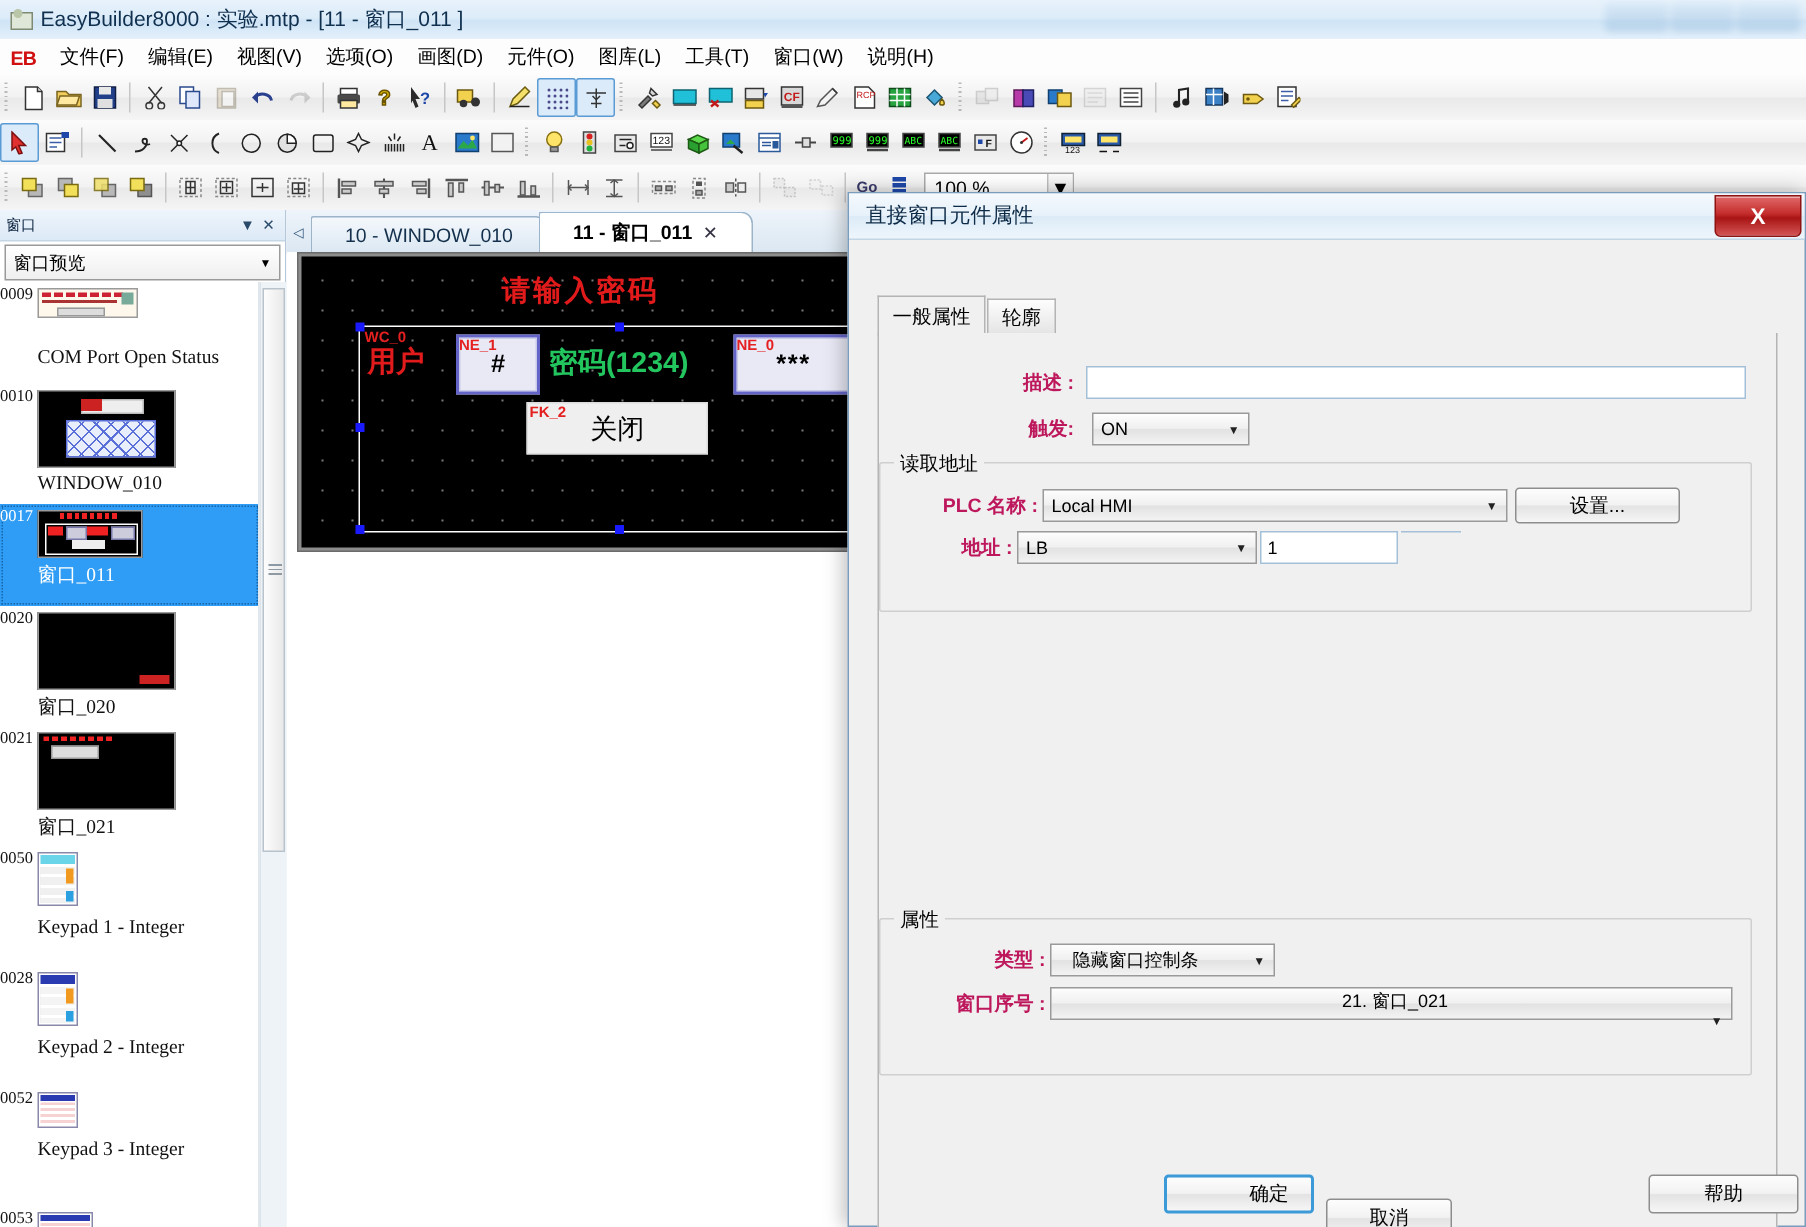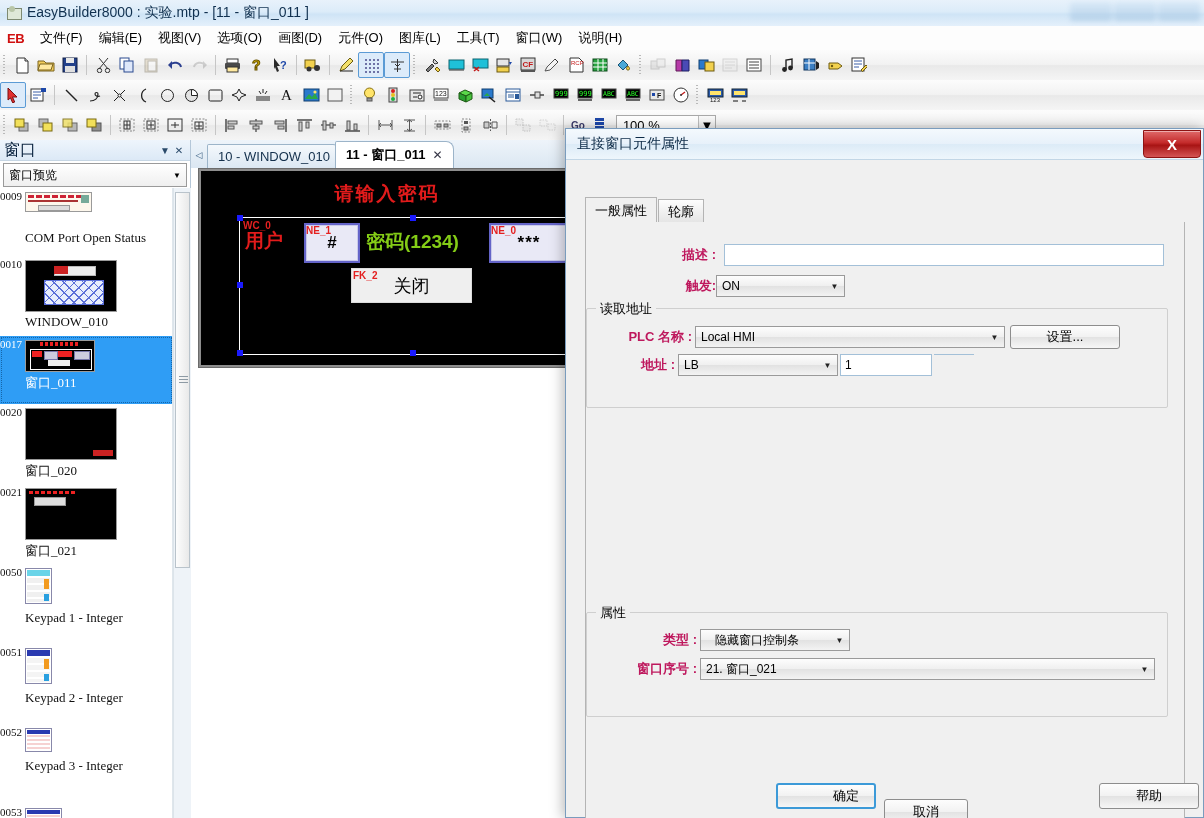--- a/index.html
+++ b/index.html
@@ -87,21 +87,21 @@
   
   .leftpanel{
     position:absolute;left:0;top:140px;width:190px;height:678px;
     background:#fff;border-right:1px solid #b5c7d8;
   }
   .lp-head{
     height:20px;background:linear-gradient(to bottom,#eef5fc,#dce9f6);
     display:flex;align-items:center;padding:0 4px;
     border-bottom:1px solid #c6d6e4;
   }
-  .lp-head .t{font-size:16px;color:#0b2440;flex:1;}
+  .lp-head .t{font-size:10px;color:#0b2440;flex:1;}
   .lp-head .ic{width:14px;text-align:center;font-size:10px;color:#2a4a6a;cursor:pointer;}
   .lp-combo{
     height:22px;margin:2px 3px;background:linear-gradient(to bottom,#ffffff,#efefef);
     border:1px solid #9a9a9a;display:flex;align-items:center;padding:0 0 0 5px;
     font-size:12px;color:#000;
   }
   .lp-combo .ar{margin-left:auto;width:18px;text-align:center;font-size:8px;}
   .lp-list{
     position:absolute;left:0;top:48px;width:173px;height:630px;overflow:hidden;background:#fff;
   }
@@ -138,21 +138,21 @@
   .editor{
     position:absolute;left:191px;top:140px;width:1013px;height:678px;background:#fff;
   }
   .tabstrip{
     position:absolute;left:0;top:0;width:1013px;height:28px;
     background:linear-gradient(to bottom,#eef4fa,#dbe7f2);
     border-bottom:1px solid #9cb4c9;display:flex;align-items:flex-end;
   }
   .tab-nav{width:16px;height:26px;display:flex;align-items:center;justify-content:center;font-size:9px;color:#33597d;}
   .tab{
-    height:23px;padding:0 10px;display:flex;align-items:center;gap:7px;
+    height:23px;padding:0 22px;display:flex;align-items:center;gap:7px;
     font-size:13px;color:#14304c;
     background:linear-gradient(to bottom,#f4f8fc,#dce8f3);
     border:1px solid #9cb4c9;border-bottom:none;
     border-radius:2px 8px 0 0;margin-right:-6px;
   }
   .tab.active{
     background:#fff;color:#000;font-weight:bold;height:26px;z-index:3;position:relative;
   }
   .tab .x{font-size:12px;color:#334;cursor:pointer;}
   .canvas-wrap{
@@ -174,21 +174,21 @@
     position:absolute;left:0;right:0;top:10px;text-align:center;
     color:#e11b1b;font-size:19px;font-weight:bold;letter-spacing:2px;
   }
   .cv-frame{
     position:absolute;left:38px;top:46px;width:335px;height:136px;border:1px solid #ffffff;
   }
   .cv-user{
     position:absolute;left:44px;top:57px;color:#e11b1b;font-size:19px;font-weight:bold;
   }
   .cv-pwd{
-    position:absolute;left:165px;top:58px;color:#84cc16;font-size:19px;font-weight:bold;white-space:nowrap;
+    position:absolute;left:165px;top:58px;color:#22c55e;font-size:19px;font-weight:bold;white-space:nowrap;
   }
   .cv-numbox{
     position:absolute;background:#e9e9f6;border:2px solid #6464c8;
     display:flex;align-items:center;justify-content:center;
     font-size:17px;color:#000;font-weight:bold;box-shadow:inset 0 0 0 1px #c9c9ea;
   }
   .cv-numbox.b1{left:103px;top:52px;width:52px;height:36px;}
   .cv-numbox.b2{left:288px;top:52px;width:76px;height:36px;}
   .cv-btn{
     position:absolute;left:150px;top:97px;width:119px;height:33px;
@@ -972,21 +972,21 @@
           <div style="position:absolute;left:1px;top:9px;right:1px;bottom:1px;background:
             repeating-linear-gradient(to bottom,#f0f0f0 0 5px,#fff 5px 7px),
             repeating-linear-gradient(to right,#ddd 0 1px,transparent 1px 6px);"></div>
           <div style="position:absolute;right:2px;top:10px;width:5px;height:10px;background:#f29a1f;"></div>
           <div style="position:absolute;right:2px;bottom:2px;width:5px;height:7px;background:#2aa0e0;"></div>
         </div>
         <div class="lp-label" style="margin-top:6px;">Keypad 1 - Integer</div>
       </div>
 
       <div class="lp-item" style="height:74px;">
-        <div class="lp-idx">0051</div>
+        <div class="lp-idx">0028</div>
         <div class="lp-thumb" style="width:25px;height:34px;background:#fff;border:1px solid #88a;position:relative;">
           <div style="position:absolute;left:1px;top:1px;right:1px;height:6px;background:#2a3ab0;"></div>
           <div style="position:absolute;left:1px;top:9px;right:1px;bottom:1px;background:
             repeating-linear-gradient(to bottom,#f4f4f4 0 5px,#fff 5px 7px),
             repeating-linear-gradient(to right,#ddd 0 1px,transparent 1px 6px);"></div>
           <div style="position:absolute;right:2px;top:10px;width:5px;height:10px;background:#f29a1f;"></div>
           <div style="position:absolute;right:2px;bottom:2px;width:5px;height:7px;background:#2aa0e0;"></div>
         </div>
         <div class="lp-label" style="margin-top:6px;">Keypad 2 - Integer</div>
       </div>
@@ -1099,21 +1099,21 @@
 
         <div class="row" style="position:absolute;left:0;top:22px;width:100%;">
           <div class="lbl" style="width:130px;">描述 :</div>
           <div class="txtin" style="width:440px;margin-left:8px;">
             <span></span>
           </div>
         </div>
 
         <div class="row" style="position:absolute;left:0;top:53px;width:100%;">
           <div class="lbl" style="width:130px;">触发:</div>
-          <div class="combo" style="width:129px;margin-left:0;">
+          <div class="combo" style="width:105px;margin-left:12px;">
             <span>ON</span>
             <span class="car">▼</span>
           </div>
         </div>
 
         <div class="group" style="left:0px;top:86px;width:582px;height:100px;">
           <div class="gtitle">读取地址</div>
 
           <div class="row" style="position:absolute;left:0;top:16px;width:100%;">
             <div class="lbl" style="width:88px;padding-left:17px;">PLC 名称 :</div>
@@ -1147,21 +1147,21 @@
           <div class="row" style="position:absolute;left:0;top:16px;width:100%;">
             <div class="lbl" style="width:110px;">类型 :</div>
             <div class="combo" style="width:150px;margin-left:3px;padding-left:14px;">
               <span>隐藏窗口控制条</span>
               <span class="car">▼</span>
             </div>
           </div>
 
           <div class="row" style="position:absolute;left:0;top:45px;width:100%;">
             <div class="lbl" style="width:110px;">窗口序号 :</div>
-            <div class="combo" style="width:455px;margin-left:3px;">
+            <div class="combo" style="width:455px;margin-left:3px;flex-direction:column;">
               <span>21.  窗口_021</span>
               <span class="car">▼</span>
             </div>
           </div>
         </div>
 
       </div>
 
       <div class="dlg-foot">
         <div class="btn primary" style="position:absolute;left:210px;top:10px;width:100px;height:26px;">

